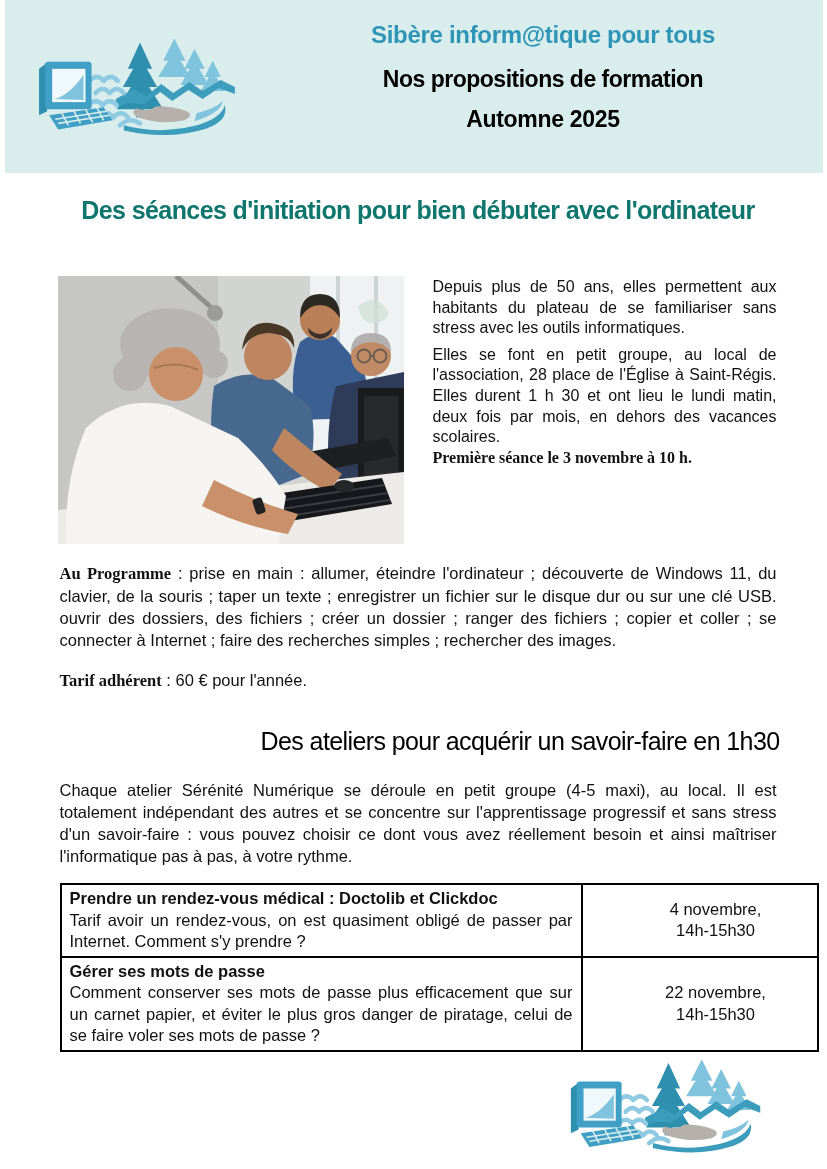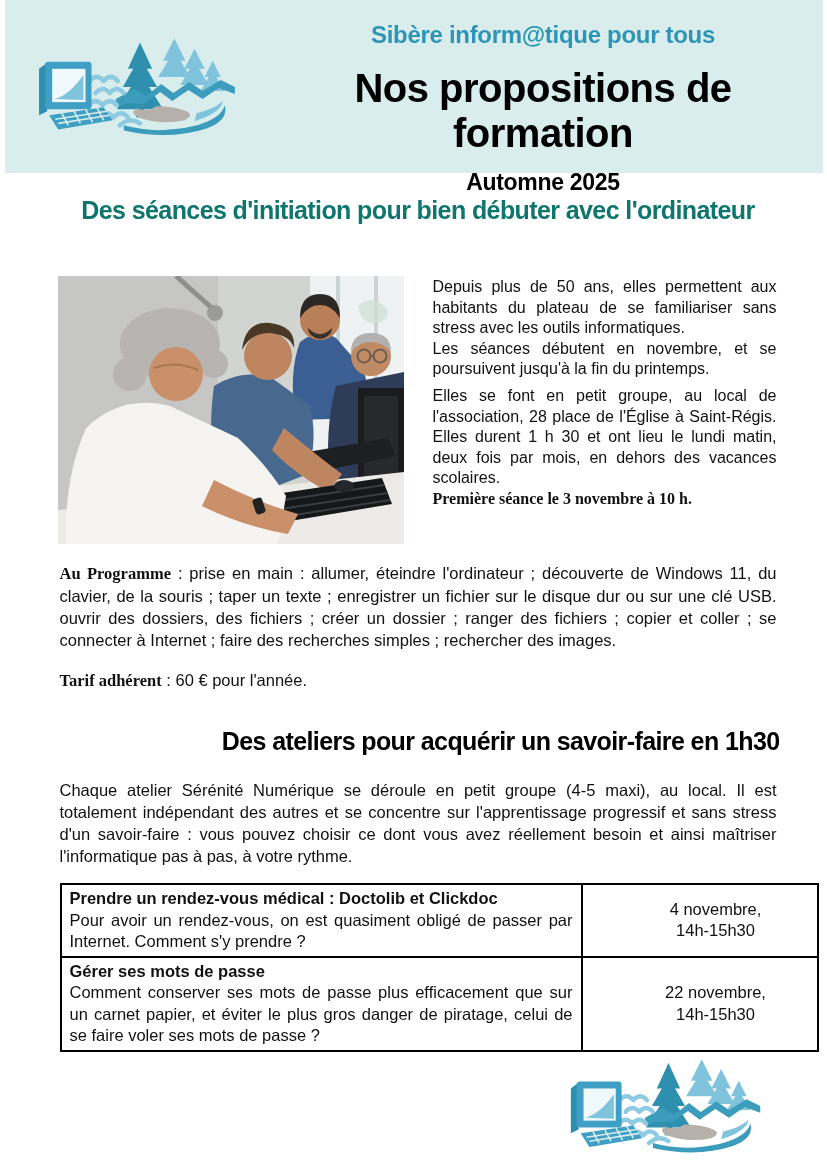--- a/index.html
+++ b/index.html
@@ -11,27 +11,27 @@
   #page{
     position:relative;width:818px;height:1169px;margin:0 auto;
     background:#ffffff;overflow:hidden;
     font-family:"Liberation Sans","DejaVu Sans",sans-serif;color:var(--ink);
   }
   
   .header{position:absolute;left:0;top:0;width:827px;height:173px;background:var(--header-bg);}
   .header-logo{position:absolute;left:28px;top:32px;width:212px;height:112px;}
   .header-text{position:absolute;left:262px;right:12px;top:0;text-align:center;}
   .brand{margin-top:21px;font-size:24px;font-weight:700;color:var(--brand-color);letter-spacing:-0.3px;}
-  .doc-title{margin-top:17px;font-size:40px;font-weight:700;color:#000;letter-spacing:-0.5px;}
+  .doc-title{margin-top:17px;font-size:23px;font-weight:700;color:#000;letter-spacing:-0.5px;}
   .doc-subtitle{margin-top:13px;font-size:23px;font-weight:700;color:#000;letter-spacing:-0.3px;text-align:center;}
   
   .h1{position:absolute;left:0;top:196px;width:827px;text-align:center;
       font-size:25px;font-weight:700;letter-spacing:-0.6px;color:#0f766e;}
   .h2{position:absolute;left:0;top:727px;width:775px;text-align:right;
-      font-size:25px;font-weight:700;letter-spacing:-0.6px;color:#000;}
+      font-size:25px;font-weight:400;letter-spacing:-0.6px;color:#000;}
   
   .photo{position:absolute;left:53px;top:276px;width:346px;height:268px;}
   .photo svg{display:block;width:100%;height:100%;}
   .col-right{position:absolute;left:428px;top:277px;width:344px;
              font-size:16px;line-height:20.6px;text-align:justify;}
   .col-right p{margin:0;}
   .col-right .gap{margin-top:6px;}
   .bold{font-weight:700;font-family:Liberation Serif, serif;}
   .programme{position:absolute;left:55px;top:562px;width:717px;
              font-size:16.5px;line-height:22px;text-align:justify;}
@@ -178,39 +178,38 @@
       <circle cx="156" cy="88" r="14" fill="#b8b4b1"></circle>
       <circle cx="118" cy="98" r="27" fill="#c9906a"></circle>
       <path d="M96 92 Q118 84 140 94" stroke="#a8774f" stroke-width="2" fill="none"></path>
       <path d="M156 204 Q198 226 240 238 L230 258 Q184 250 144 230 Z" fill="#c9906a"></path>
       <rect x="196" y="222" width="10" height="16" rx="3" fill="#222" transform="rotate(-18 201 230)"></rect>
     </svg>
   </div>
 
   <div class="col-right">
     <p>Depuis plus de 50 ans, elles permettent aux habitants du plateau de se familiariser sans stress avec les outils informatiques.</p>
-    <p>Les séances débutent en novembre, et se poursuivent jusqu'à la fin du printemps.</p>
     <p class="gap">Elles se font en petit groupe, au local de l'association, 28 place de l'Église à Saint-Régis. Elles durent 1 h 30 et ont lieu le lundi matin, deux fois par mois, en dehors des vacances scolaires.</p>
     <p class="bold">Première séance le 3 novembre à 10 h.</p>
   </div>
 
   <div class="programme"><span class="bold">Au Programme</span><span> : prise en main : allumer, éteindre l'ordinateur ; découverte de Windows 11, du clavier, de la souris ; taper un texte ; enregistrer un fichier sur le disque dur ou sur une clé USB. ouvrir des dossiers, des fichiers ; créer un dossier ; ranger des fichiers ; copier et coller ; se connecter à Internet ; faire des recherches simples ; rechercher des images.</span></div>
 
   <div class="tarif1"><span class="bold">Tarif adhérent</span><span> : 60 € pour l'année.</span></div>
 
   <div class="h2">Des ateliers pour acquérir un savoir-faire en 1h30</div>
 
   <div class="intro">Chaque atelier Sérénité Numérique se déroule en petit groupe (4-5 maxi), au local. Il est totalement indépendant des autres et se concentre sur l'apprentissage progressif et sans stress d'un savoir-faire : vous pouvez choisir ce dont vous avez réellement besoin et ainsi maîtriser l'informatique pas à pas, à votre rythme.</div>
 
   <table class="workshops">
     <tbody>
       <tr>
         <td class="cell-desc">
           <div class="w-title">Prendre un rendez-vous médical : Doctolib et Clickdoc</div>
-          <div class="w-desc">Pour avoir un rendez-vous, on est quasiment obligé de passer par Internet. Comment s'y prendre ?</div>
+          <div class="w-desc">Tarif avoir un rendez-vous, on est quasiment obligé de passer par Internet. Comment s'y prendre ?</div>
         </td>
         <td class="cell-date">
           <div>4 novembre,</div>
           <div>14h-15h30</div>
         </td>
       </tr>
       <tr>
         <td class="cell-desc">
           <div class="w-title">Gérer ses mots de passe</div>
           <div class="w-desc">Comment conserver ses mots de passe plus efficacement que sur un carnet papier, et éviter le plus gros danger de piratage, celui de se faire voler ses mots de passe ?</div>

